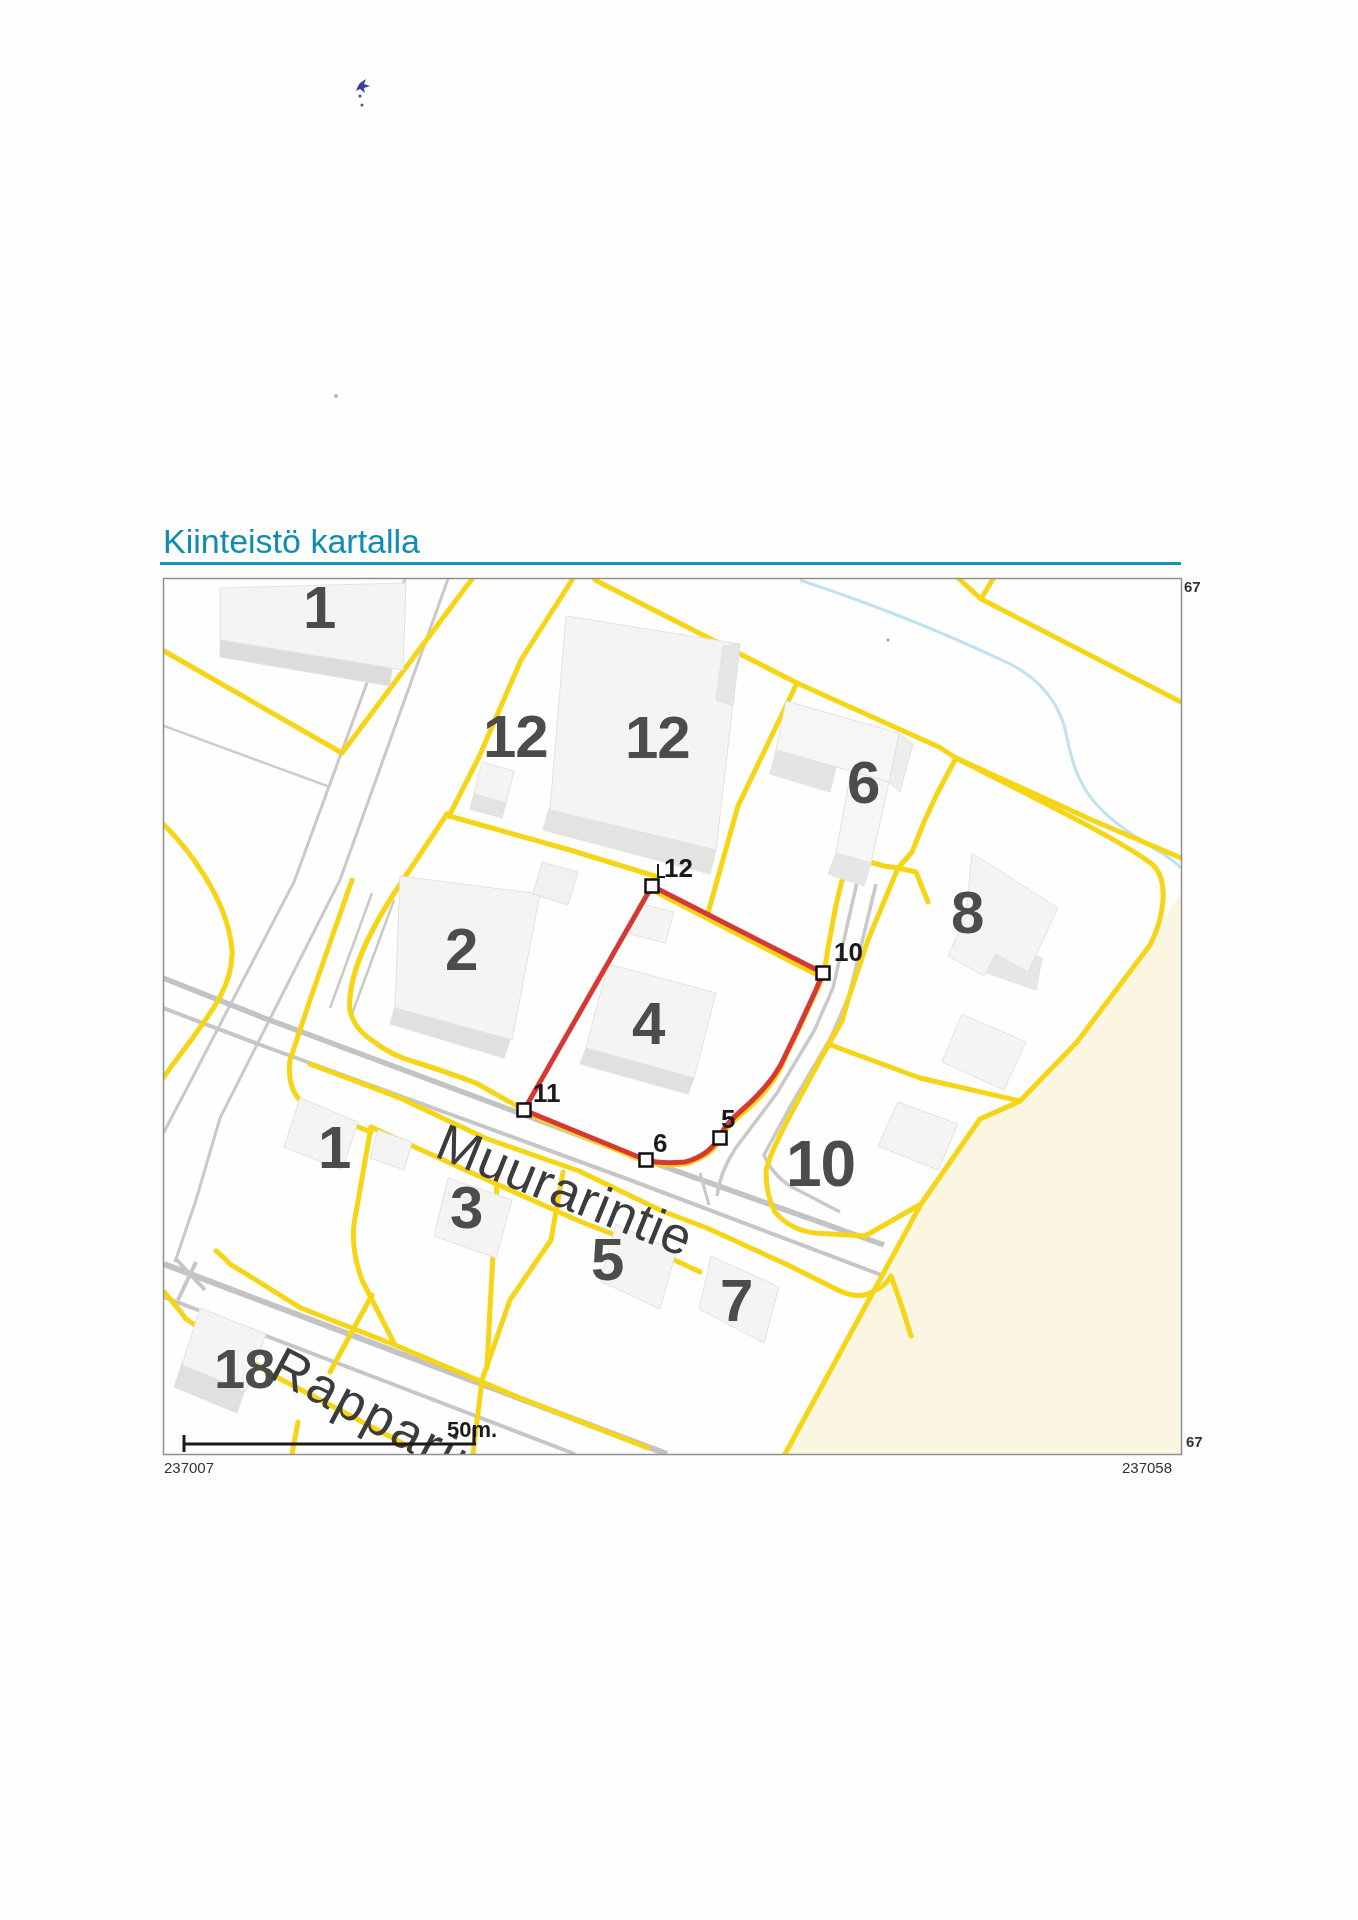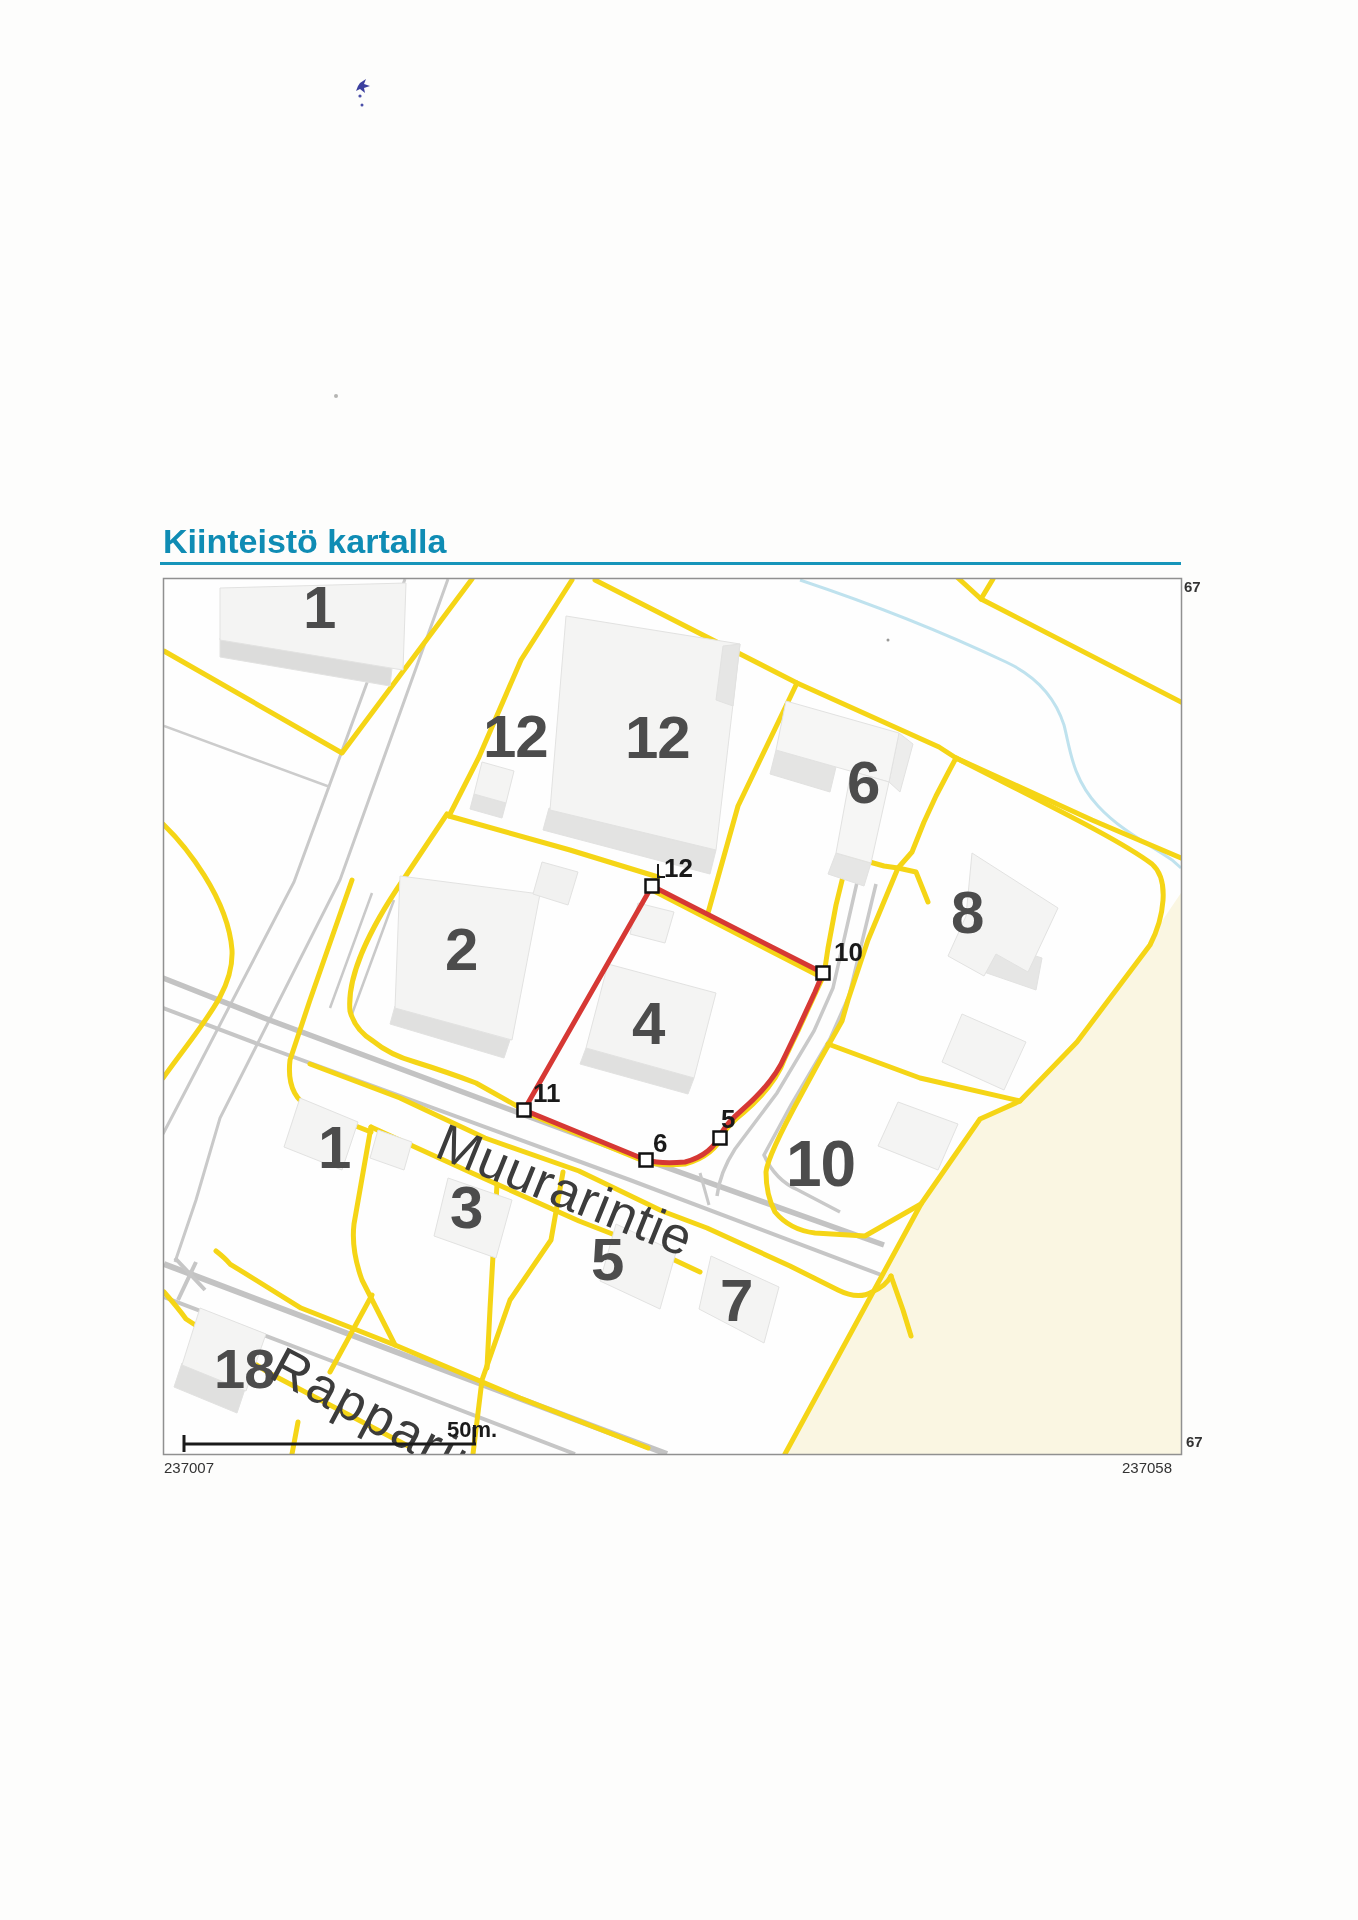--- a/index.html
+++ b/index.html
@@ -1,19 +1,19 @@
 <!DOCTYPE html>
 <html><head>
 <meta charset="utf-8">
 <style>
   html,body{margin:0;padding:0;background:#fdfdfc;}
   
   .page{position:relative;width:1358px;height:1920px;background:#fdfdfc;overflow:hidden;
         font-family:"Liberation Sans", sans-serif;}
-  .title{position:absolute;left:163px;top:522px;font-size:34px;font-weight:bold;color:#0f8cb4;letter-spacing:0px;}
+  .title{position:absolute;left:163px;top:522px;font-size:34px;font-weight:normal;color:#0f8cb4;letter-spacing:0px;}
   .rule{position:absolute;left:160px;top:562px;width:1021px;height:3px;background:#1695ba;}
 </style>
 </head>
 <body>
 <div class="page">
 
   <div class="title">Kiinteistö kartalla</div>
 
   <div class="rule"></div>
   <svg width="1358" height="1920" viewBox="0 0 1358 1920" style="position:absolute;left:0;top:0;">

